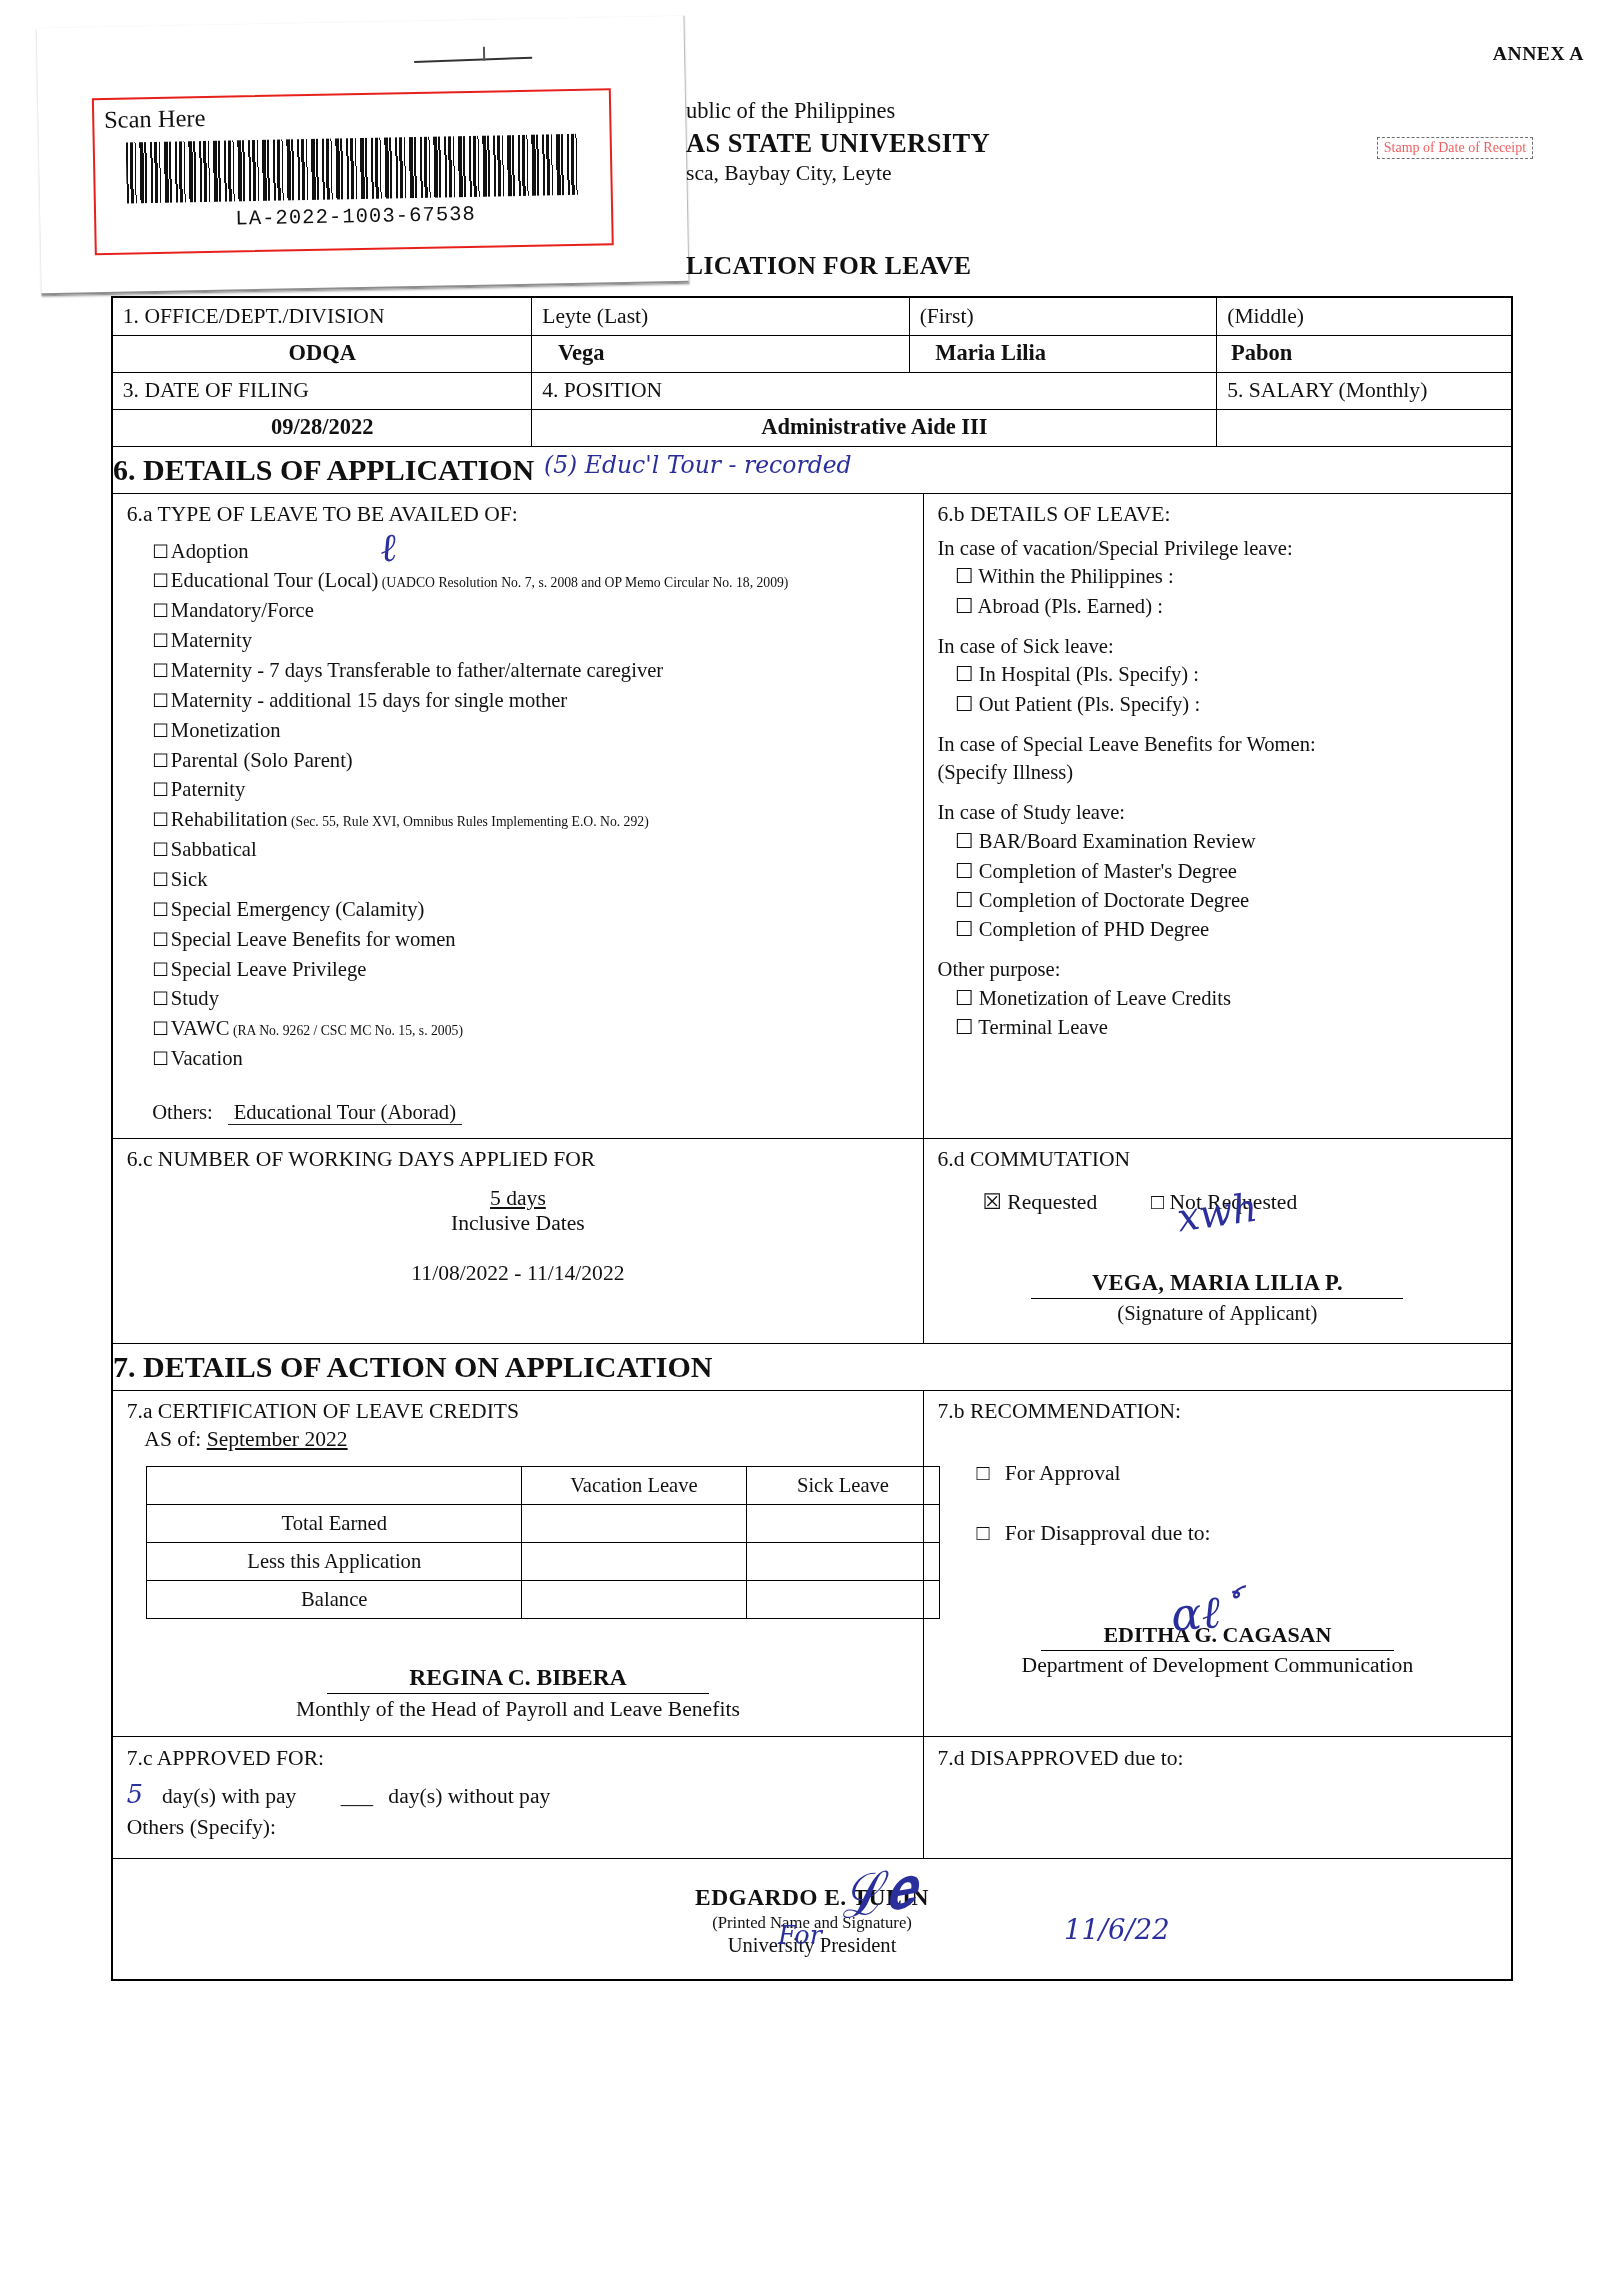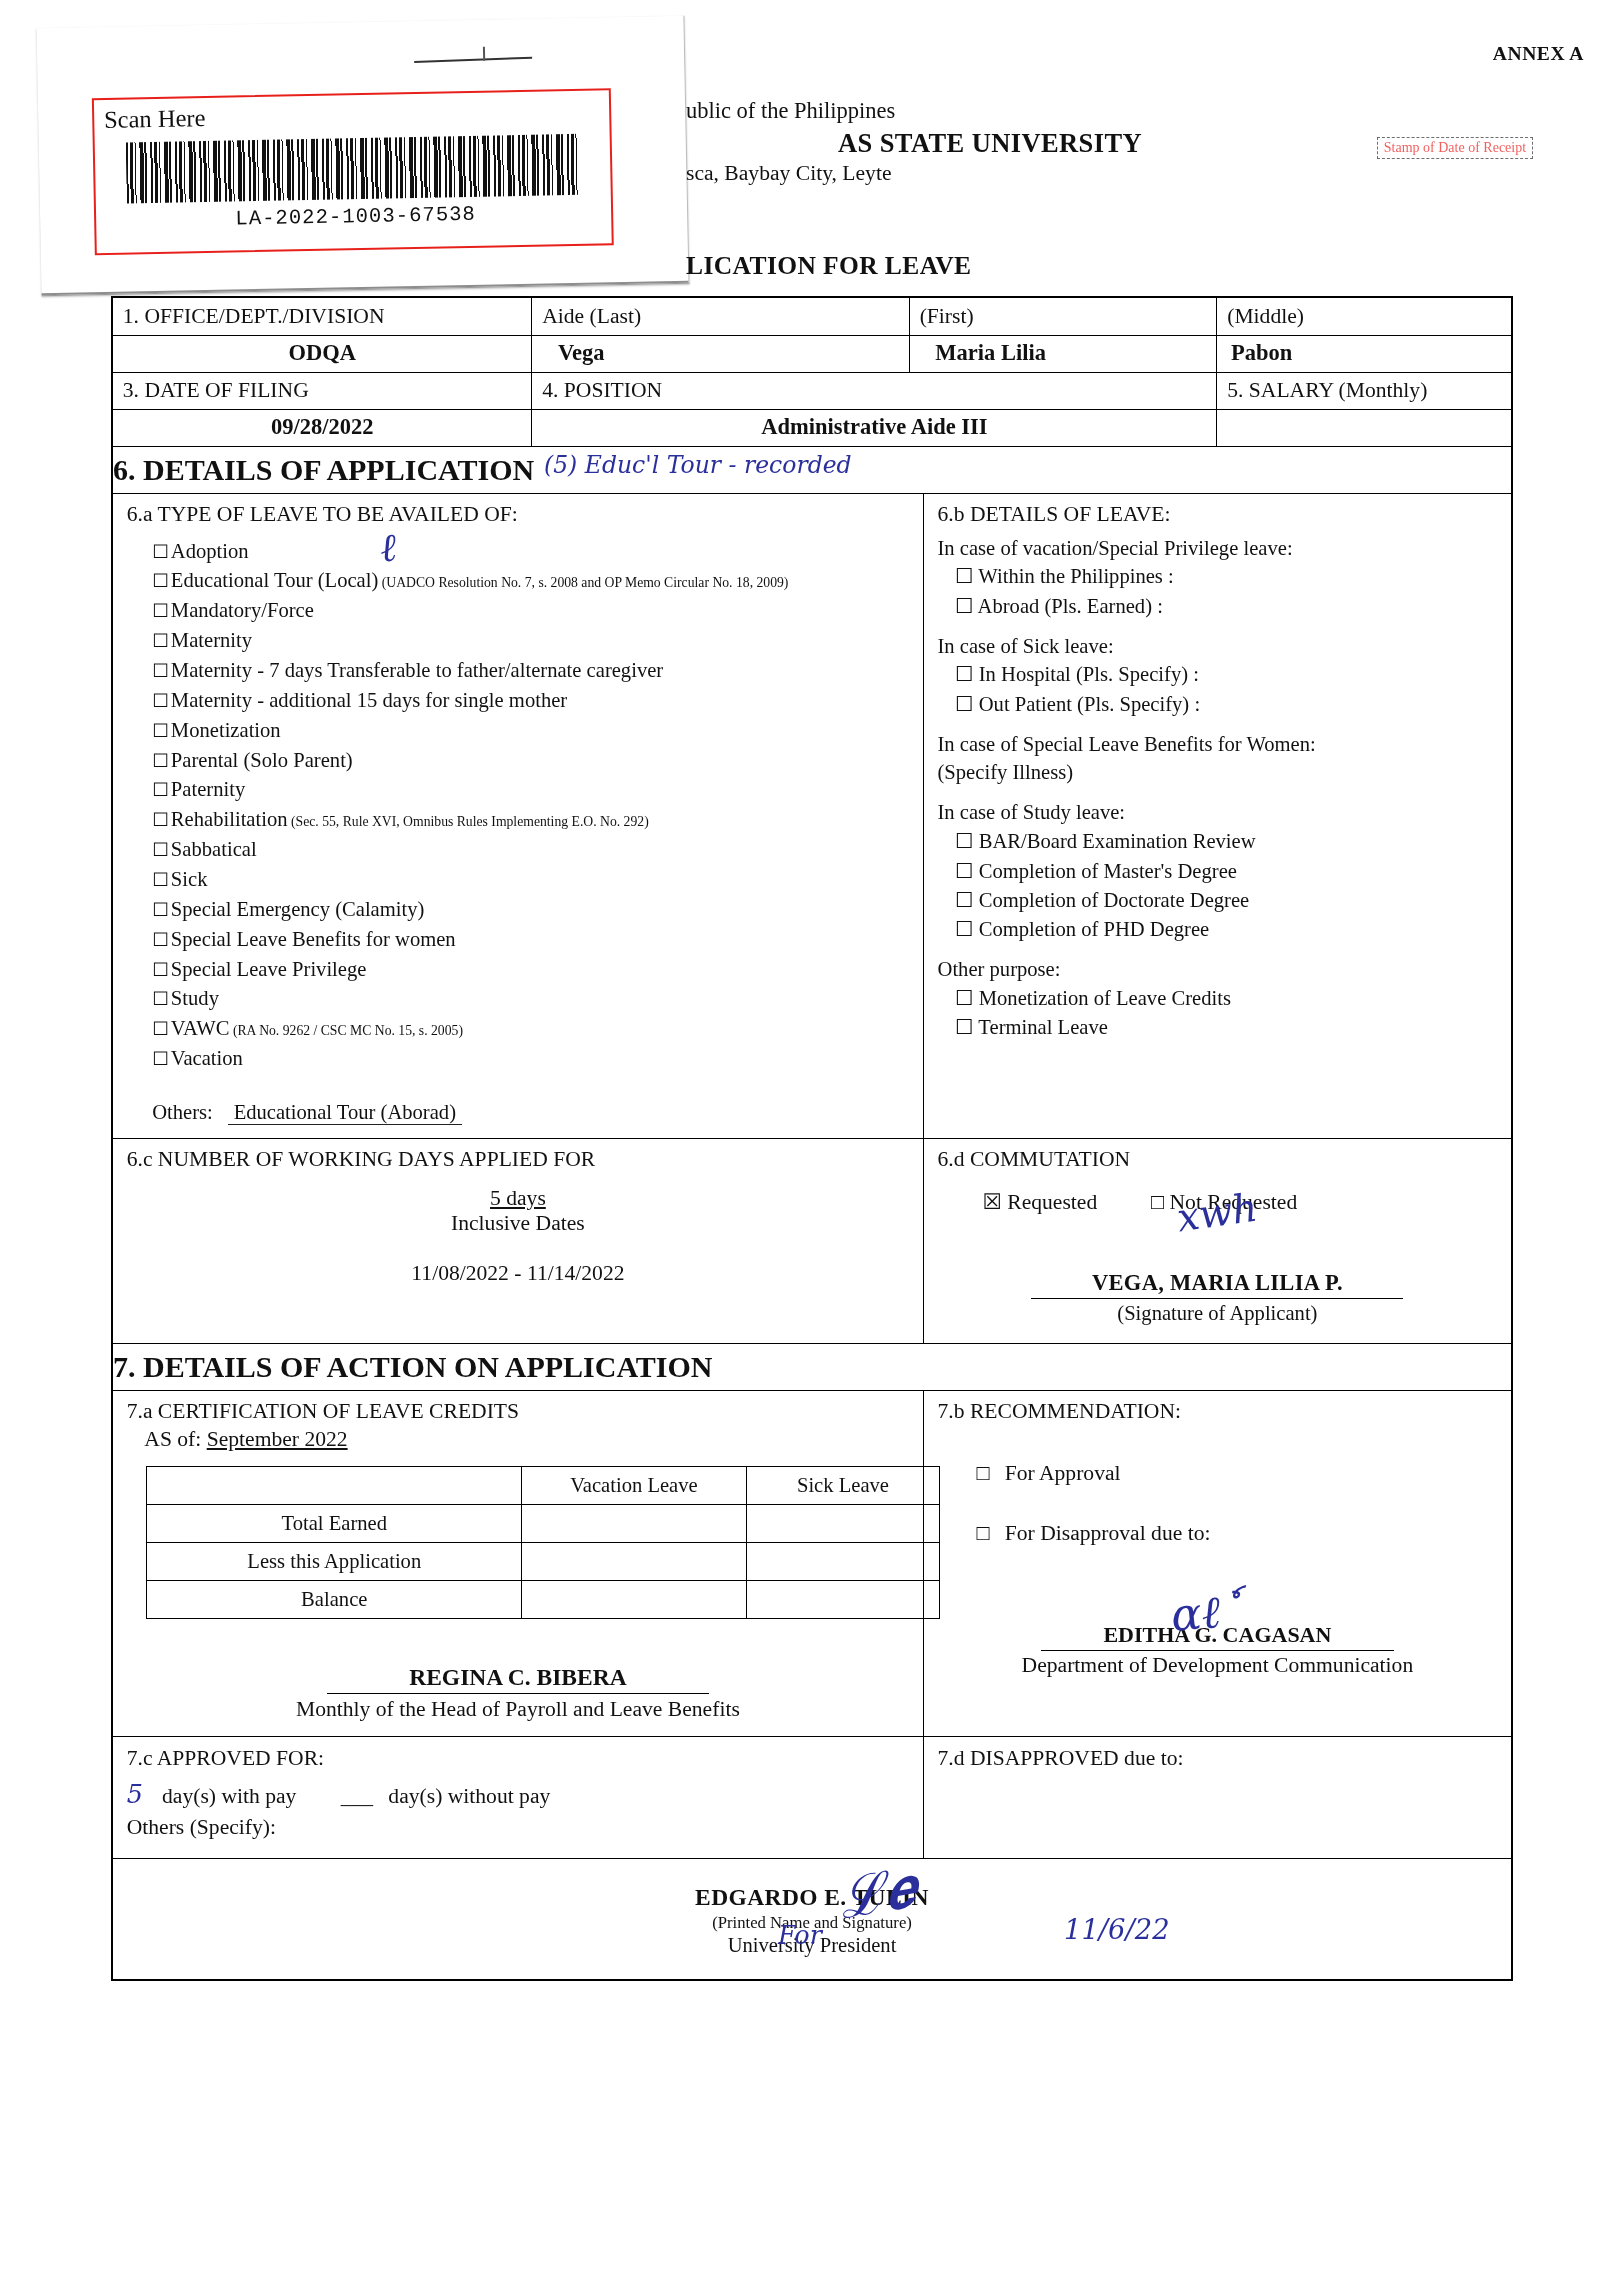--- a/index.html
+++ b/index.html
@@ -113,21 +113,21 @@
     background: #555;
   }
 
   .univ-head {
     position: absolute;
     left: 686px; top: 98px;
     width: 608px;
     text-align: left;
   }
   .univ-head .l1 { font-size: 22.5px; }
-  .univ-head .l2 { font-size: 26.5px; font-weight: bold; letter-spacing: 0.4px; margin-top: 3.9px; text-align: center;}
+  .univ-head .l2 { font-size: 26.5px; font-weight: bold; letter-spacing: 0.4px; margin-top: 3.9px;}
   .univ-head .l3 { font-size: 21.6px; margin-top: 2px;}
   .form-title {
     position: absolute;
     left: 686px; top: 251px;
     font-size: 25.5px;
     font-weight: bold;
     letter-spacing: 0.4px;
   }
   .stamp-box {
     position: absolute;
@@ -289,21 +289,21 @@
     <div class="l2">AS STATE UNIVERSITY</div>
     <div class="l3">sca, Baybay City, Leyte</div>
   </div>
   <div class="form-title">LICATION FOR LEAVE</div>
   <div class="stamp-box">Stamp of Date of Receipt</div>
 
   <div class="form">
 
     <div class="row">
       <div class="cell c-label" style="width:30%">1. OFFICE/DEPT./DIVISION</div>
-      <div class="cell c-label" style="width:27%">Aide (Last)</div>
+      <div class="cell c-label" style="width:27%">Leyte (Last)</div>
       <div class="cell c-label" style="width:22%">(First)</div>
       <div class="cell c-label" style="width:21%">(Middle)</div>
     </div>
 
     <div class="row">
       <div class="cell c-val" style="width:30%">ODQA</div>
       <div class="cell c-val" style="width:27%;text-align:left;padding-left:25.5px">Vega</div>
       <div class="cell c-val" style="width:22%;text-align:left;padding-left:25.5px">Maria Lilia</div>
       <div class="cell c-val" style="width:21%;text-align:left;padding-left:13.7px">Pabon</div>
     </div>

